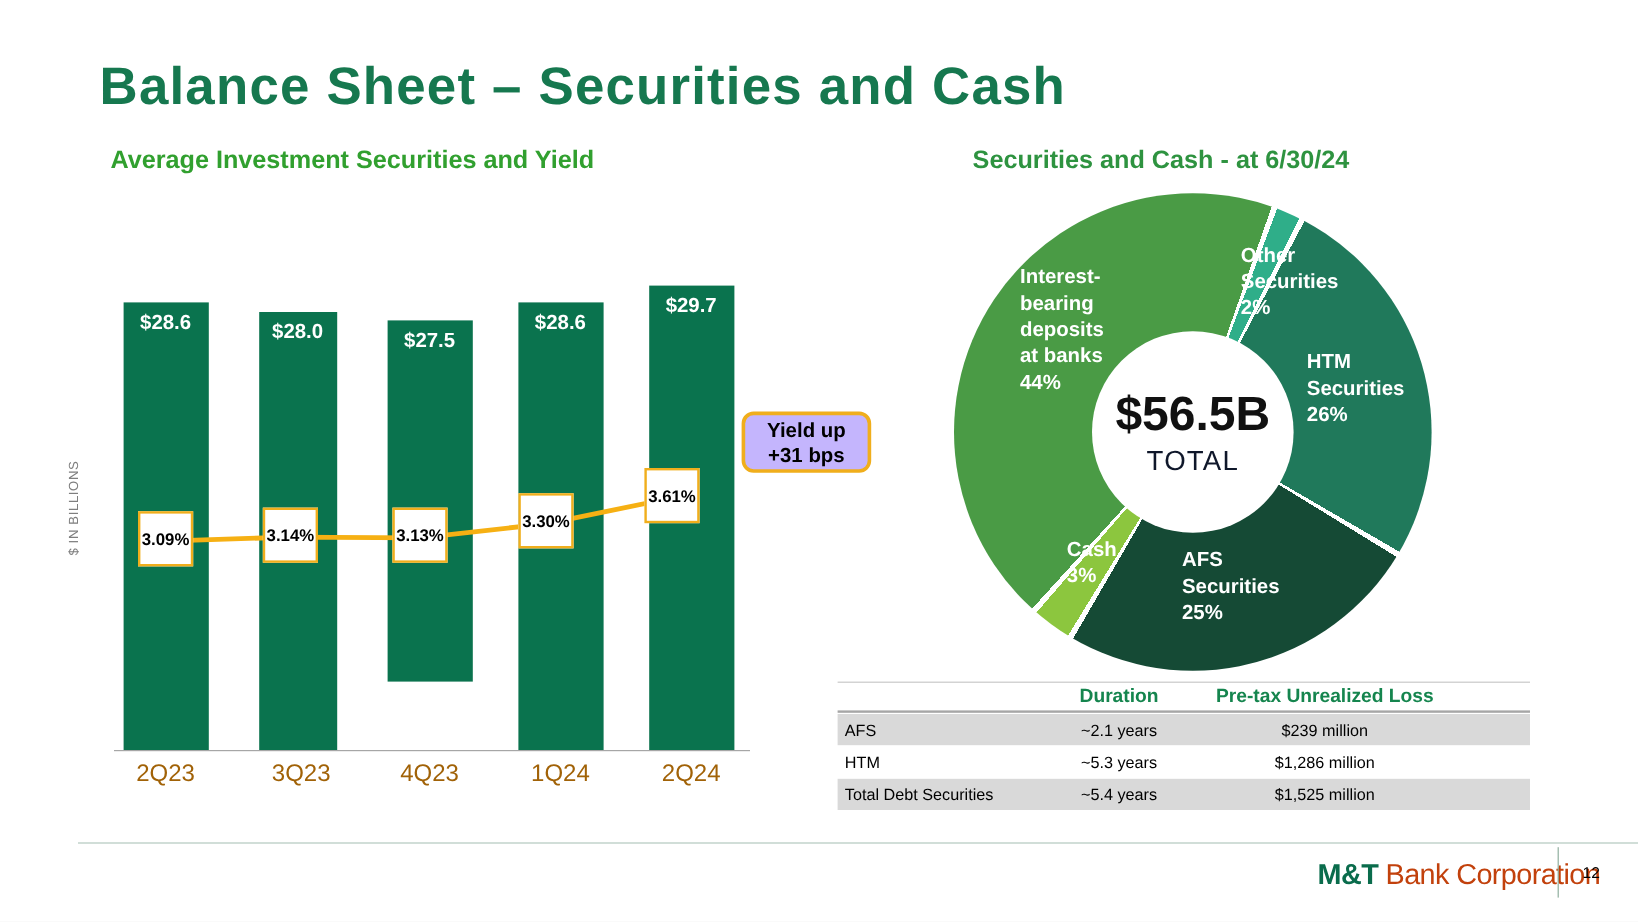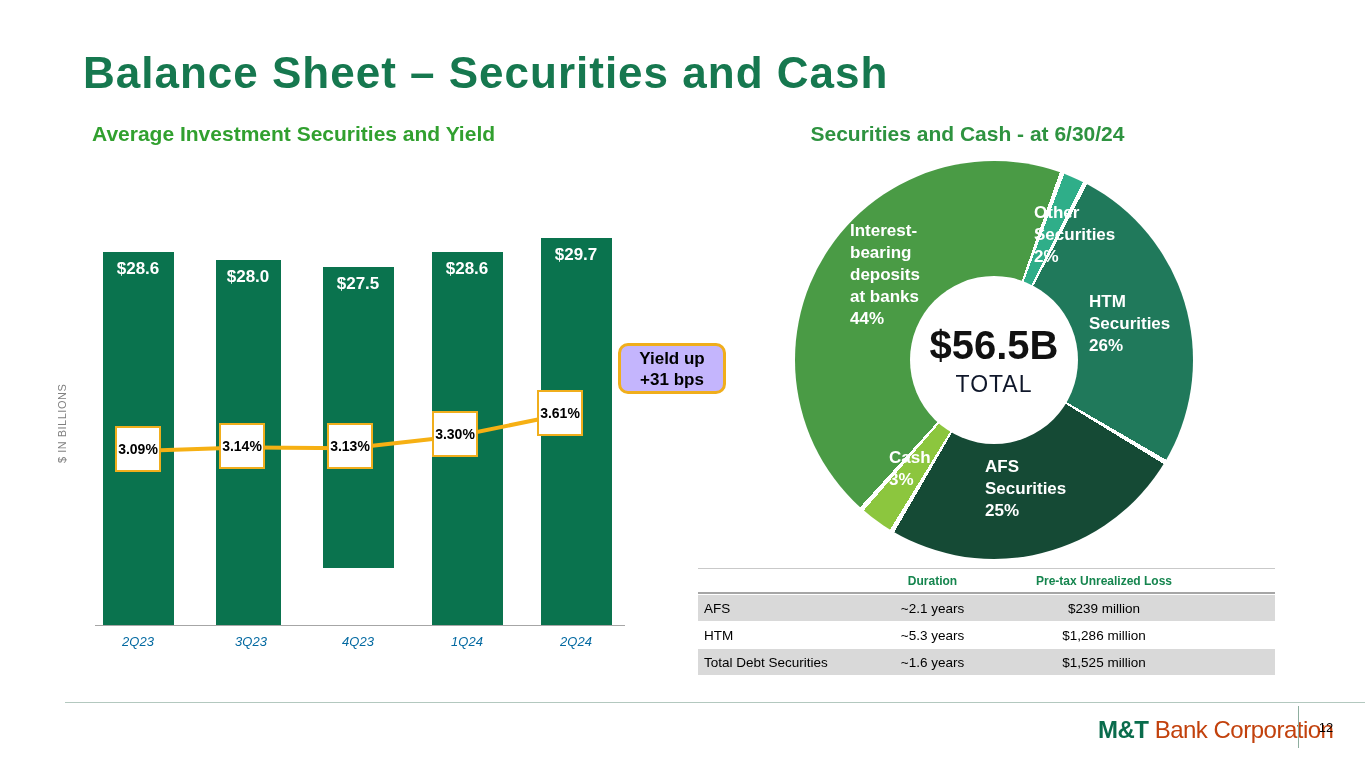--- a/index.html
+++ b/index.html
@@ -14,21 +14,21 @@
   .chart-title.right { left:745px; width:445px; text-align:center; color:#2e9340; }
 
   
   .y-axis-label { position:absolute; left:56px; top:345px; height:118px;
                   writing-mode:vertical-rl; transform:rotate(180deg);
                   font-size:11px; letter-spacing:0.5px; color:#7f7f7f; white-space:nowrap; }
   .bar { position:absolute; background:#0a734e; }
   .bar-label { position:absolute; top:7px; left:0; width:100%; text-align:center;
                color:#ffffff; font-size:17px; font-weight:bold; }
   .x-axis-line { position:absolute; left:95px; top:625px; width:530px; height:1px; background:#a6a6a6; }
-  .cat-label { position:absolute; top:634px; width:80px; text-align:center; font-size:13px; color:#0369a1;font-style:italic; }
+  .cat-label { position:absolute; top:634px; width:80px; text-align:center; font-size:20px; color:#a16207; }
   #yield-svg { position:absolute; left:0; top:0; width:1365px; height:768px; pointer-events:none; }
   .yield-box { position:absolute; width:46px; height:46px; background:#ffffff; border:2px solid #f0ae1c;
                display:flex; align-items:center; justify-content:center;
                font-size:14px; font-weight:bold; color:#000000; }
   .yield-callout { position:absolute; left:618px; top:343px; width:108px; height:51px;
                    background:#c4b5fd; border:3px solid #f0ae1c; border-radius:10px;
                    display:flex; flex-direction:column; align-items:center; justify-content:center;
                    font-size:17px; line-height:21px; font-weight:bold; color:#000000; }
 
   
@@ -37,21 +37,21 @@
                 background:#ffffff; display:flex; flex-direction:column; align-items:center; justify-content:center; }
   .donut-center-value { font-size:40px; font-weight:bold; color:#111111; }
   .donut-center-label { font-size:23px; color:#0f172a; letter-spacing:1px; margin-top:3px; }
   .slice-label { position:absolute; color:#ffffff; font-size:17px; font-weight:bold;
                  line-height:22px; white-space:pre-line; }
 
   
   .sec-table { position:absolute; left:698px; top:568px; width:577px; }
   .t-topline { height:1px; background:#c9c9c9; }
   .t-row { display:grid; grid-template-columns:162px 145px 198px 72px; align-items:center; }
-  .t-head { height:23px; font-size:12px; font-weight:bold; color:#15854e; }
+  .t-head { height:23px; font-size:16px; font-weight:bold; color:#15854e; }
   .t-thick { height:2px; background:#a6a6a6; }
   .t-body-row { height:26px; font-size:13.5px; color:#000000; margin-top:1px; }
   .t-body-row.shaded { background:#d9d9d9; }
   .t-label { padding-left:6px; text-align:left; }
   .t-center { text-align:center; }
 
   
   .footer-line { position:absolute; left:65px; top:702px; width:1300px; height:1px; background:#b3c8bf; }
   .footer-logo { position:absolute; top:716px; left:1098px; width:190px; text-align:right;
                  font-size:24px; white-space:nowrap; }
@@ -150,21 +150,21 @@
       <div></div>
     </div>
     <div class="t-row t-body-row">
       <div class="t-label">HTM</div>
       <div class="t-center">~5.3 years</div>
       <div class="t-center">$1,286 million</div>
       <div></div>
     </div>
     <div class="t-row t-body-row shaded">
       <div class="t-label">Total Debt Securities</div>
-      <div class="t-center">~1.6 years</div>
+      <div class="t-center">~5.4 years</div>
       <div class="t-center">$1,525 million</div>
       <div></div>
     </div>
   </div>
 
   <div class="footer-line"></div>
   <div class="footer-logo">
     <span class="logo-bold">M&amp;T</span><span class="logo-rest">&nbsp;</span><span class="logo-rest">Bank Corporation</span>
   </div>
   <div class="footer-divider"></div>

